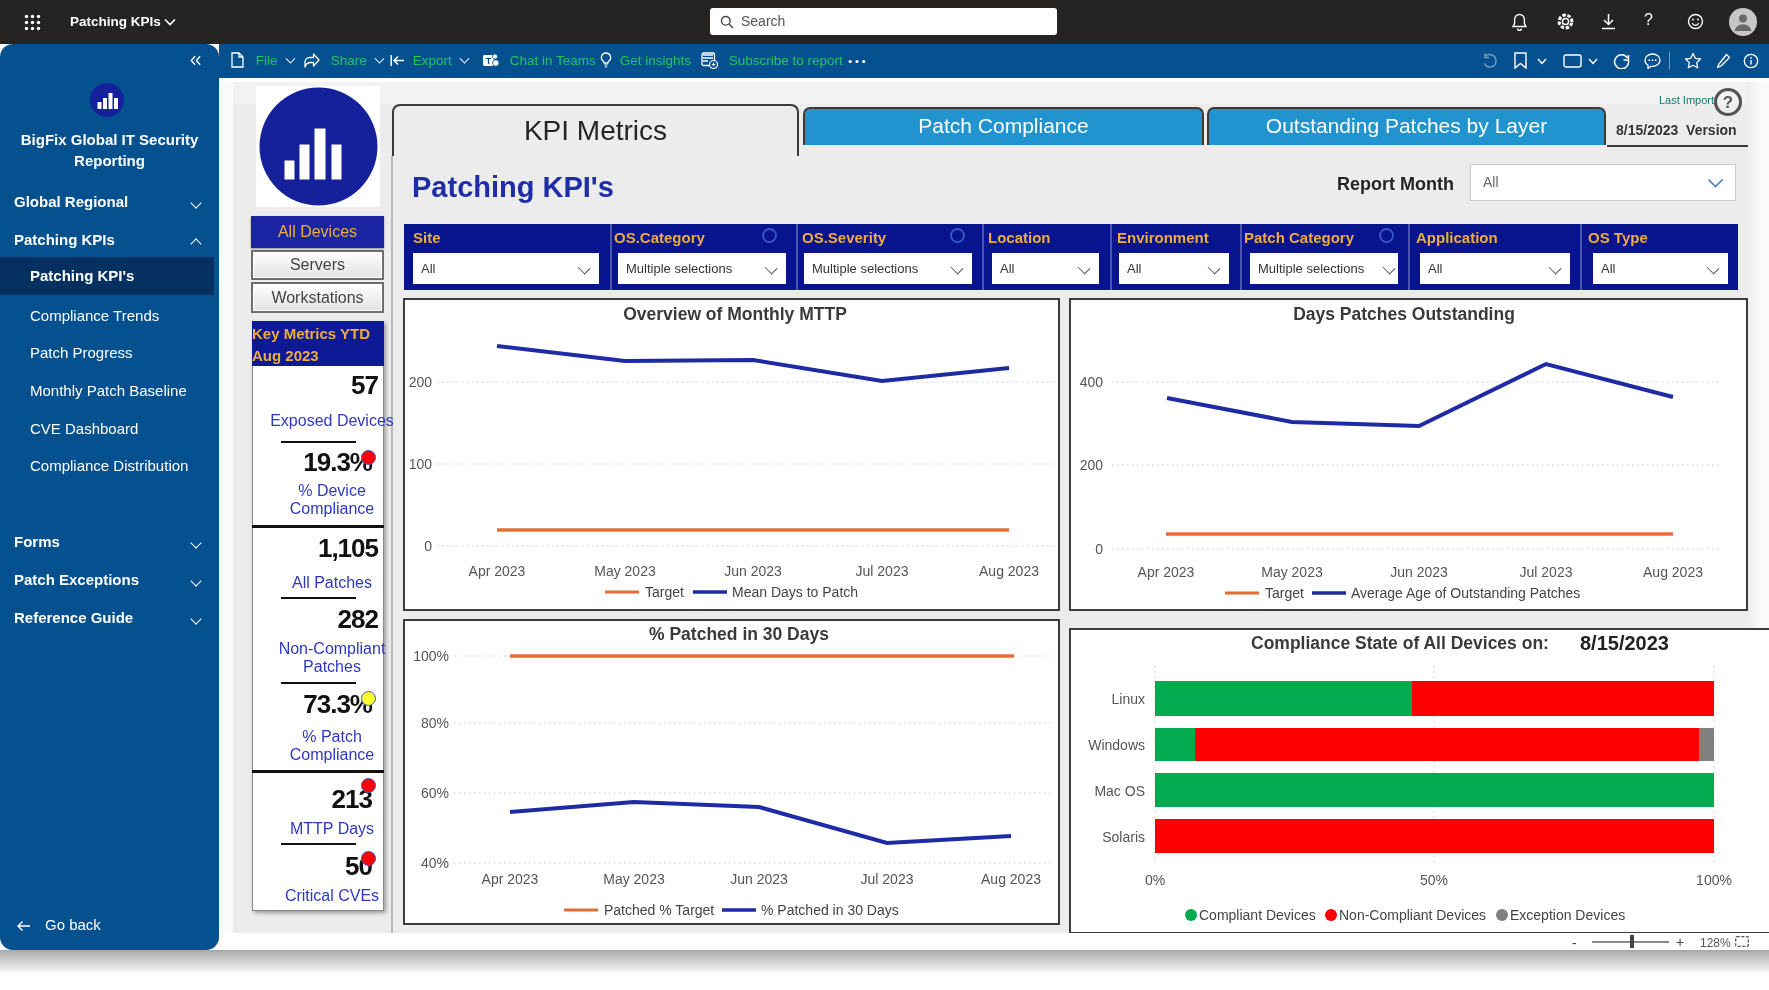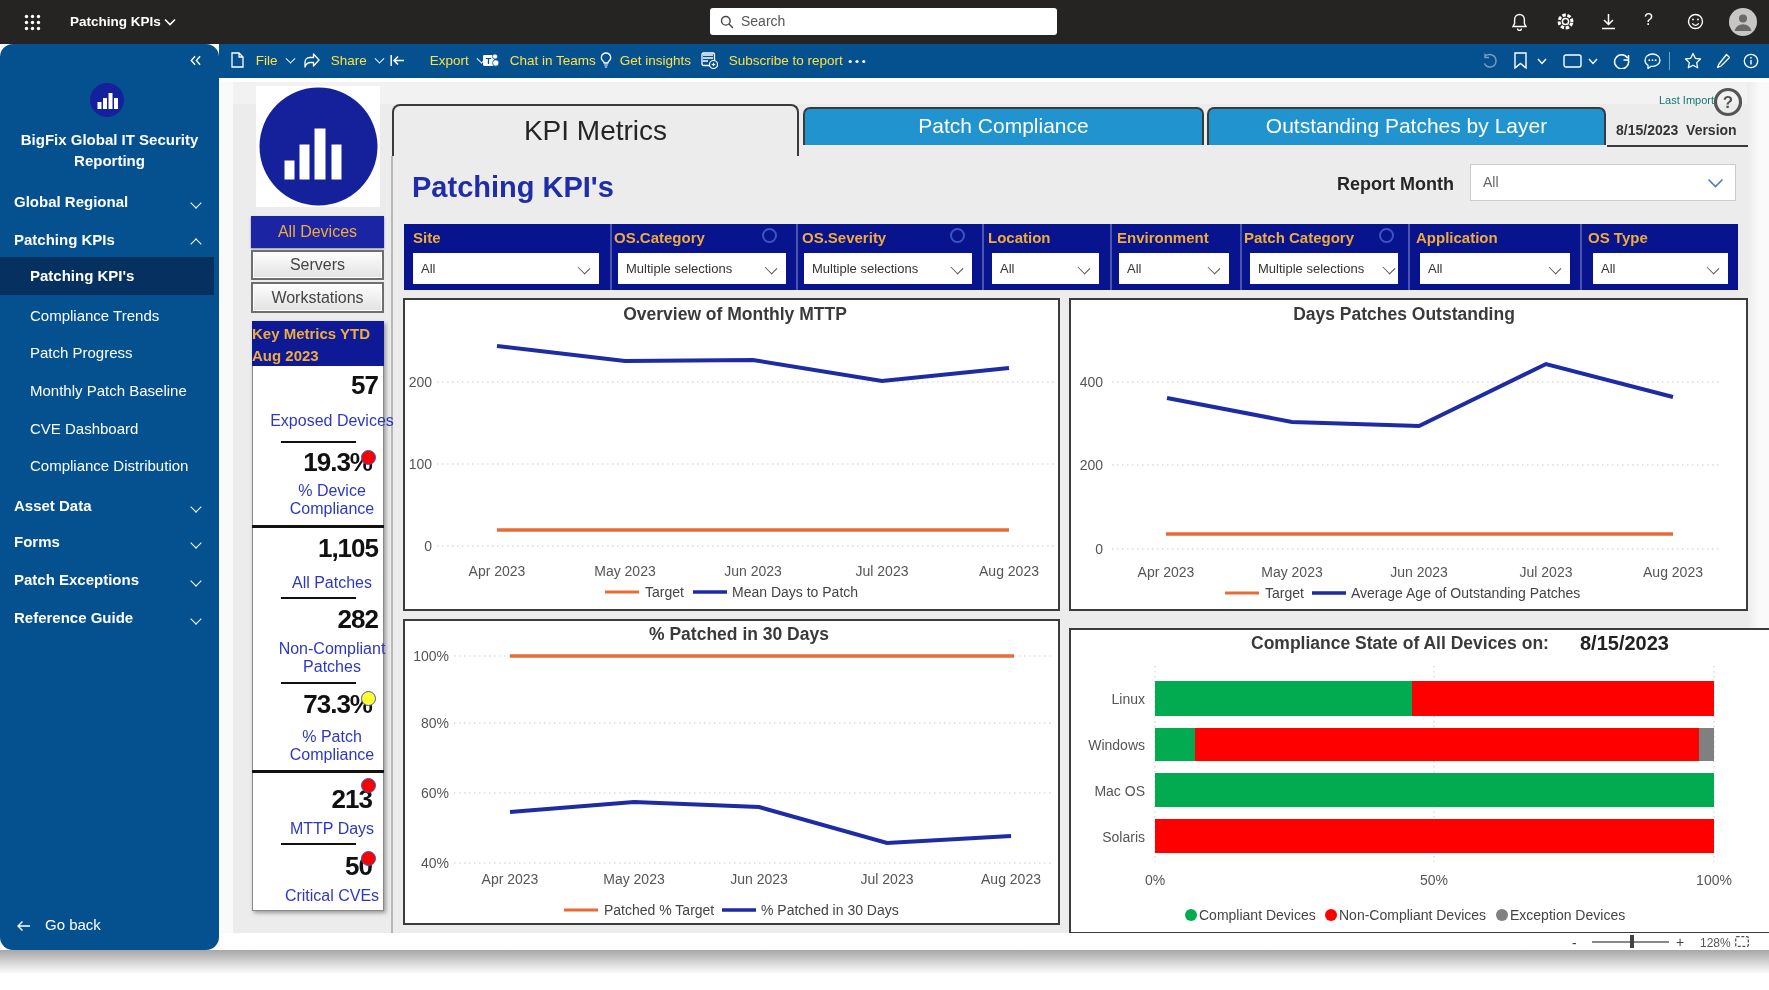--- a/index.html
+++ b/index.html
@@ -5,21 +5,21 @@
 * { margin:0; padding:0; box-sizing:border-box; }
 html,body { width:1769px; height:990px; overflow:hidden; background:#fff; font-family:"Liberation Sans", sans-serif; }
 #app { position:relative; width:1769px; height:990px; }
 .abs { position:absolute; }
 
 #topbar { position:absolute; left:0; top:0; width:1769px; height:44px; background:#252423; }
 #topbar .ttl { position:absolute; left:70px; top:14px; color:#fff; font-size:13.5px; font-weight:bold; }
 #searchbox { position:absolute; left:710px; top:8px; width:347px; height:27px; background:#fff; border-radius:3px; color:#555; font-size:14px; line-height:27px; }
 .topicon { position:absolute; top:10px; color:#fff; }
 
-#toolbar { position:absolute; left:219px; top:44px; width:1550px; height:40px; background:#05508F; color:#fde047; font-size:13.5px; }
+#toolbar { position:absolute; left:219px; top:44px; width:1550px; height:40px; background:#05508F; color:#22c55e; font-size:13.5px; }
 .tbitem { position:absolute; top:0; height:34px; line-height:34px; white-space:nowrap; }
 .wchev { display:inline-block; width:7px; height:7px; border-right:1.4px solid #fff; border-bottom:1.4px solid #fff; transform:rotate(45deg) translate(-2px,-2px); margin-left:9px; }
 
 #sidebar { position:absolute; left:0; top:44px; width:219px; height:906px; background:#05508F; color:#fff;border-radius:13px; }
 .snav { position:absolute; left:0; width:214px; height:38px; line-height:38px; font-size:15px; font-weight:bold; color:#fff; }
 .snav .lbl { margin-left:14px; }
 .snav .sub { margin-left:30px; font-weight:normal;}
 .schev { position:absolute; right:14px; top:16px; width:8px; height:8px; border-right:1.6px solid #fff; border-bottom:1.6px solid #fff; transform:rotate(45deg); }
 .schevup { position:absolute; right:14px; top:19px; width:8px; height:8px; border-right:1.6px solid #fff; border-bottom:1.6px solid #fff; transform:rotate(225deg); }
 
@@ -105,21 +105,21 @@
       <svg style="vertical-align:-3px" width="16" height="15" viewBox="0 0 16 15">
           <path d="M9.5 4.5 L5.5 4.5 C3 4.5 1 6.5 1 9.5 L1 14 C2 11 4 9.5 6.5 9.5 L9.5 9.5 L9.5 13 L15 7 L9.5 1 Z" fill="none" stroke="#fff" stroke-width="1.3" stroke-linejoin="round"></path>
         </svg>
       <span style="margin-left:7px">Share</span><span class="wchev"></span>
     </div>
     <div class="tbitem" style="left:171px">
       <svg style="vertical-align:-2px" width="15" height="13" viewBox="0 0 15 13">
           <path d="M1.2 1 L1.2 12" stroke="#fff" stroke-width="1.5"></path>
           <path d="M14 6.5 L4 6.5 M8 2.5 L4 6.5 L8 10.5" stroke="#fff" stroke-width="1.5" fill="none"></path>
         </svg>
-      <span style="margin-left:21px">Export</span><span class="wchev"></span>
+      <span style="margin-left:4px">Export</span><span class="wchev"></span>
     </div>
     <div class="tbitem" style="left:263px">
       <svg style="vertical-align:-3px" width="17" height="16" viewBox="0 0 17 16">
           <rect x="1" y="3" width="11" height="11" rx="1.4" fill="#fff"></rect>
           <text x="6.5" y="12" font-size="9" font-weight="bold" fill="#05508F" text-anchor="middle">T</text>
           <circle cx="13" cy="4.5" r="2.6" fill="#fff" stroke="#05508F" stroke-width="0.8"></circle>
           <circle cx="13.8" cy="11" r="3.2" fill="#fff" stroke="#05508F" stroke-width="0.8"></circle>
         </svg>
       <span style="margin-left:7px">Chat in Teams</span>
     </div>
@@ -197,21 +197,20 @@
       </svg>
     <div class="abs" style="left:0;top:85px;width:219px;text-align:center;font-weight:bold;font-size:15px;line-height:21px;color:#fff">BigFix Global IT Security<br>Reporting</div>
     <div class="snav" style="top:139px"><span class="lbl">Global Regional</span><span class="schev"></span></div>
     <div class="snav" style="top:177px"><span class="lbl">Patching KPIs</span><span class="schevup"></span></div>
     <div class="snav" style="top:213px;background:#06305F;"><span class="sub" style="font-weight:bold">Patching KPI's</span></div>
     <div class="snav" style="top:253px;font-weight:normal"><span class="sub">Compliance Trends</span></div>
     <div class="snav" style="top:290px;font-weight:normal"><span class="sub">Patch Progress</span></div>
     <div class="snav" style="top:328px;font-weight:normal"><span class="sub">Monthly Patch Baseline</span></div>
     <div class="snav" style="top:366px;font-weight:normal"><span class="sub">CVE Dashboard</span></div>
     <div class="snav" style="top:403px;font-weight:normal"><span class="sub">Compliance Distribution</span></div>
-    <div class="snav" style="top:443px"><span class="lbl">Asset Data</span><span class="schev"></span></div>
     <div class="snav" style="top:479px"><span class="lbl">Forms</span><span class="schev"></span></div>
     <div class="snav" style="top:517px"><span class="lbl">Patch Exceptions</span><span class="schev"></span></div>
     <div class="snav" style="top:555px"><span class="lbl">Reference Guide</span><span class="schev"></span></div>
     <div class="snav" style="top:862px;font-weight:normal"><svg style="vertical-align:-2px;margin-left:16px" width="15" height="12" viewBox="0 0 15 12">
           <path d="M14 6 L2 6 M6.5 1.5 L2 6 L6.5 10.5" stroke="#fff" stroke-width="1.4" fill="none"></path>
         </svg><span style="margin-left:14px">Go back</span></div>
   </div>
   <div id="content"></div>
   <div class="abs" style="left:233px;top:82px;width:1514px;height:22px;background:#F2F2F2"></div>
 

